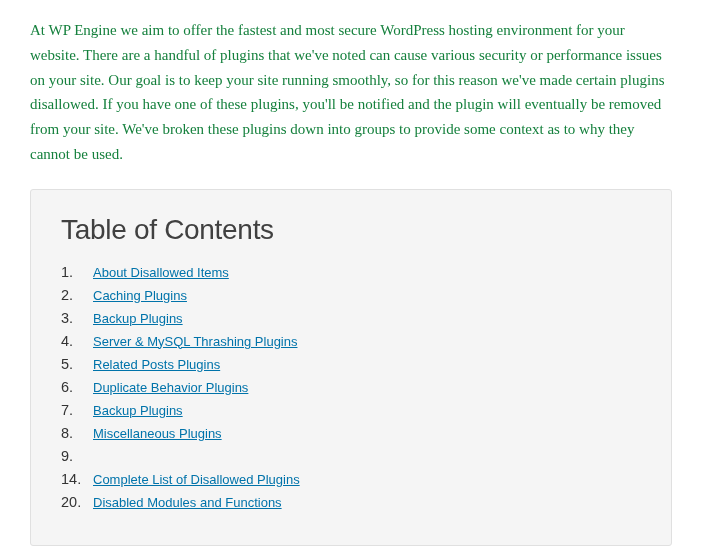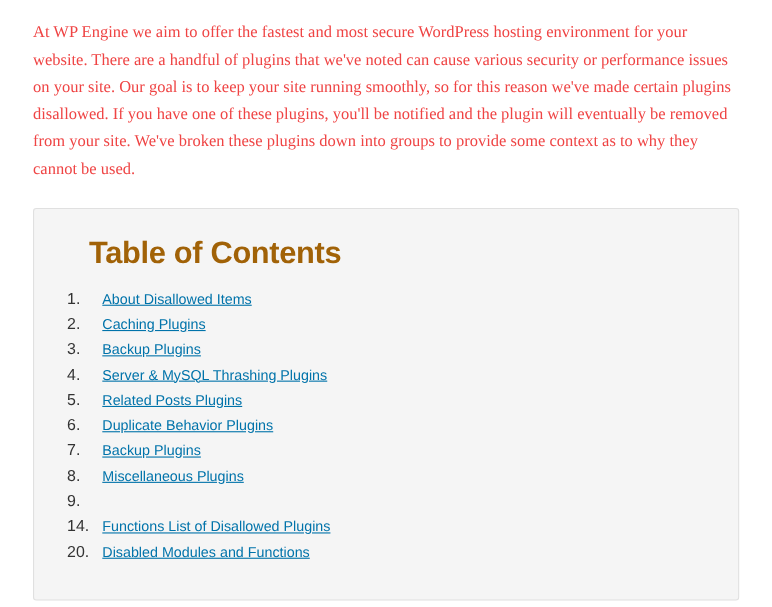--- a/index.html
+++ b/index.html
@@ -17,39 +17,38 @@
       min-height: 552px;
     }
 
     .page-wrapper {
       padding: 18px 30px 18px 30px;
     }
 
     .intro-text {
       font-size: 15px;
       line-height: 1.65;
-      color: #ef4444;
+      color: #15803d;
       margin-bottom: 22px;
     }
 
     .toc-container {
       background-color: #f5f5f5;
       border: 1px solid #e0e0e0;
       border-radius: 3px;
       padding: 24px 30px 28px 30px;
     }
 
     .toc-title {
       font-family: Arial, Helvetica, sans-serif;
       font-size: 28px;
-      font-weight: 700;
-      color: #a16207;
+      font-weight: 400;
+      color: #404040;
       margin-bottom: 18px;
       letter-spacing: -0.3px;
-      margin-left: 20px;
     }
 
     .toc-list {
       list-style: none;
       padding: 0;
       margin: 0;
     }
 
     .toc-list li {
       display: flex;
@@ -112,21 +111,21 @@
         </li>
         <li>
           <span class="item-number">8.</span>
           <a href="#miscellaneous-plugins">Miscellaneous Plugins</a>
         </li>
         <li>
           <span class="item-number">9.</span>
         </li>
         <li>
           <span class="item-number">14.</span>
-          <a href="#complete-list-of-disallowed-plugins">Functions List of Disallowed Plugins</a>
+          <a href="#complete-list-of-disallowed-plugins">Complete List of Disallowed Plugins</a>
         </li>
         <li>
           <span class="item-number">20.</span>
           <a href="#disabled-modules-and-functions">Disabled Modules and Functions</a>
         </li>
       </ol>
   </div>
 </div>
 
 </body></html>

